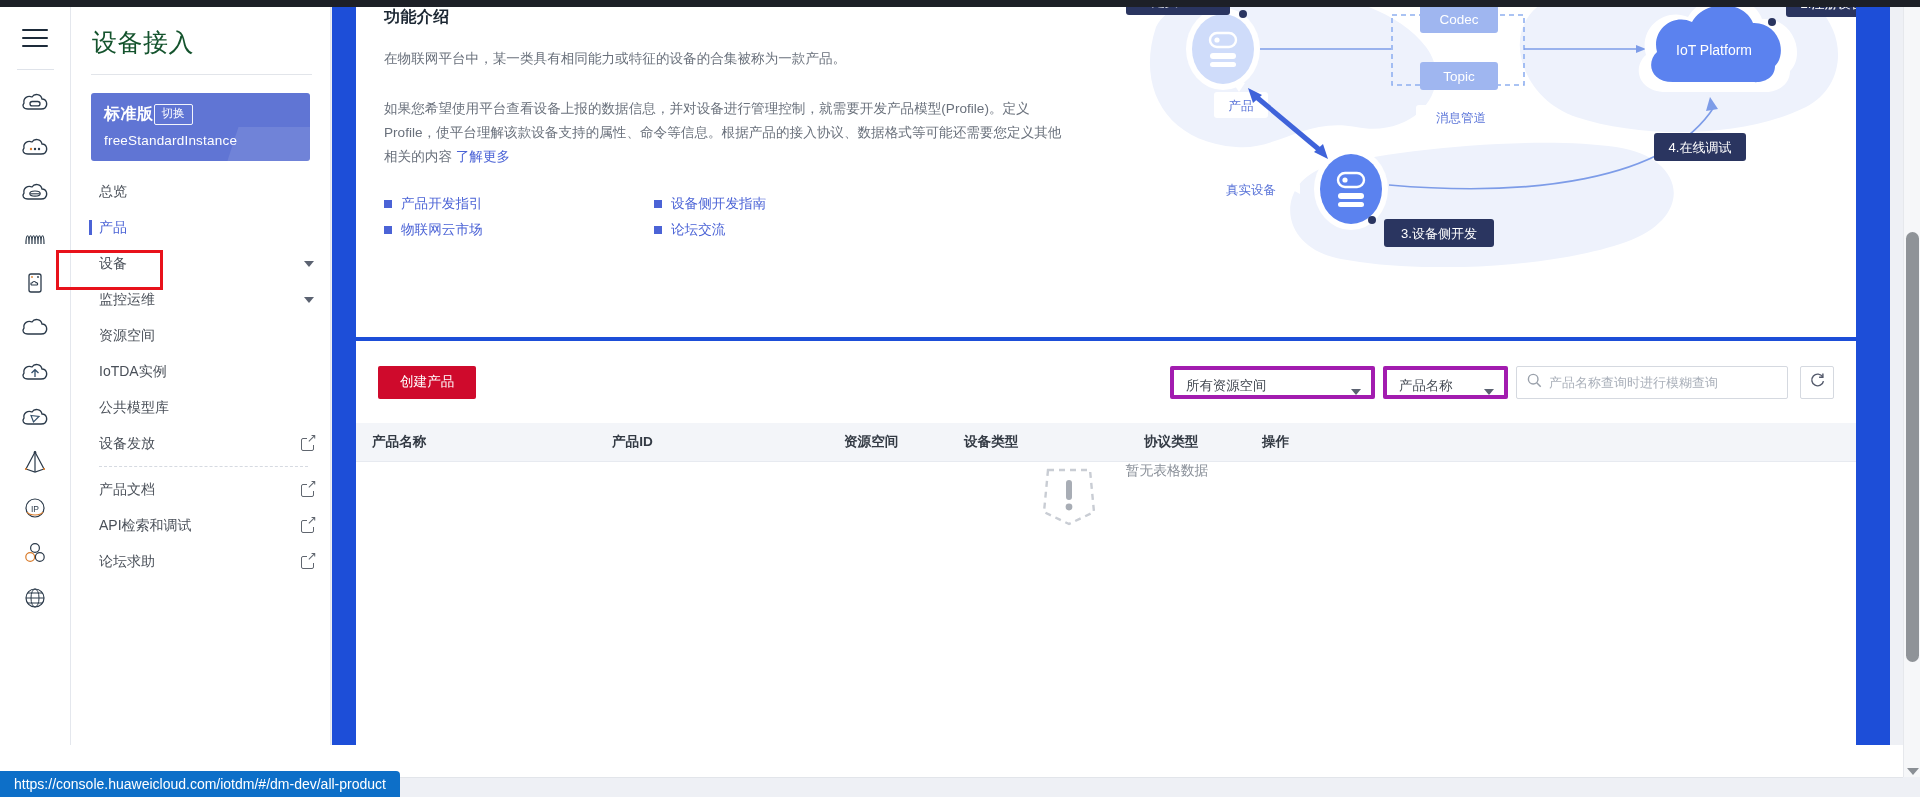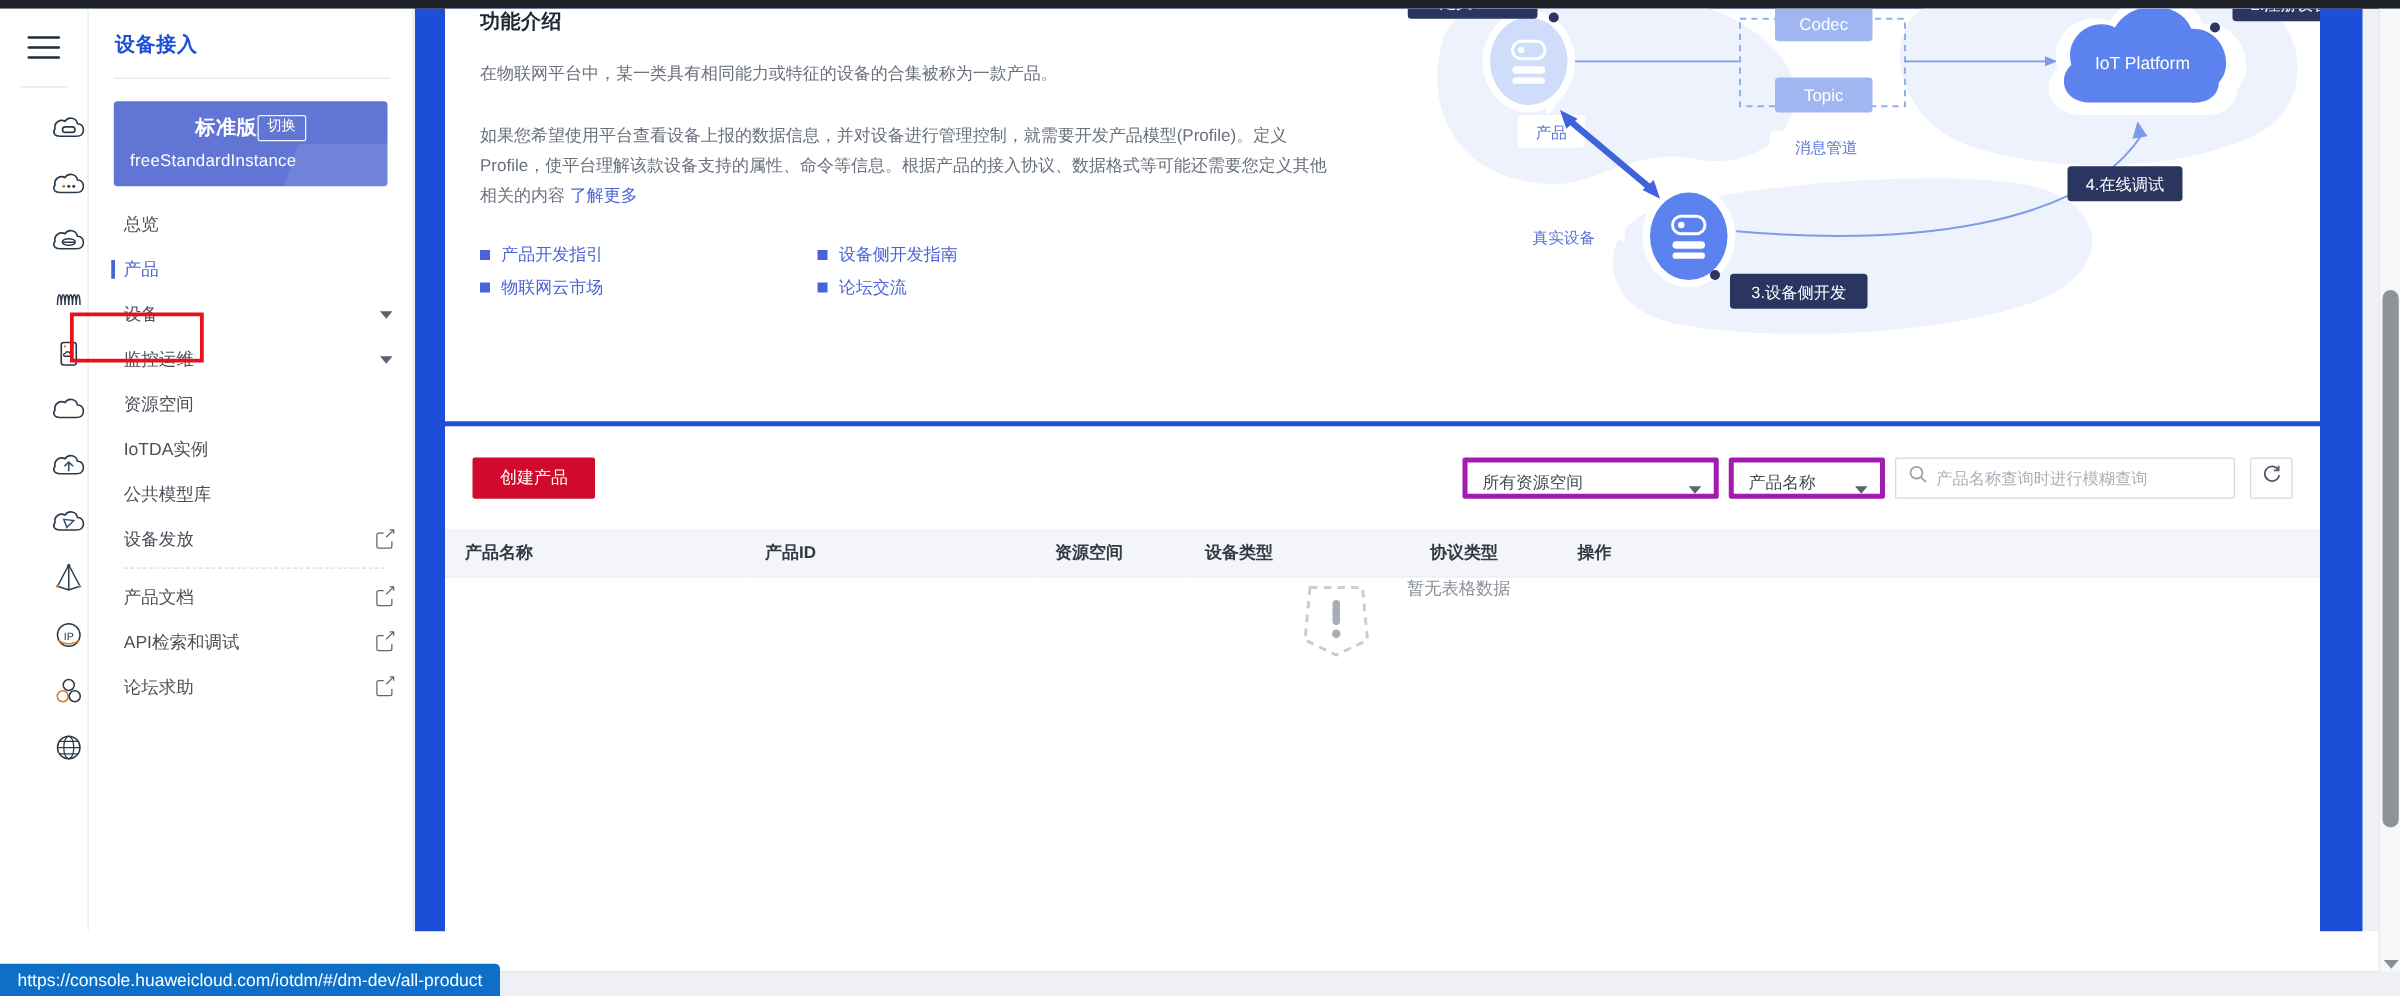--- a/index.html
+++ b/index.html
@@ -33,57 +33,57 @@
   }
   .burger-glyph { width: 26px; height: 19px; position: relative; }
   .burger-glyph i {
     position: absolute; left: 0; width: 26px; height: 2.6px;
     background: #1d2b3a; border-radius: 1px;
   }
   .burger-glyph i:nth-child(1) { top: 0; }
   .burger-glyph i:nth-child(2) { top: 8px; }
   .burger-glyph i:nth-child(3) { top: 16px; }
   .rail-sep { width: 37px; height: 1px; background: #dfe3ea; margin: 0 auto 10px auto; }
-  .rail-icons { display: flex; flex-direction: column; align-items: flex-start; padding-left: 32px; }
+  .rail-icons { display: flex; flex-direction: column; align-items: center; }
   .rail-icon {
     width: 46px; height: 45px; display: flex; align-items: center; justify-content: center;
     cursor: pointer;
   }
   .rail-icon svg { display: block; }
 
   
   .sidebar {
     position: absolute; left: 71px; top: 7px;
     width: 260px; height: 770px;
     background: #ffffff;
     border-right: 1px solid #e4e7ed;
   }
   .sidebar-title {
-    font-size: 16px; font-weight: bold; color: #1d4ed8;
+    font-size: 25px; font-weight: normal; color: #14532d;
     padding: 19px 0 0 21px; letter-spacing: .5px;
   }
   .sidebar-title-rule {
     height: 1px; background: #e2e5ea; margin: 15px 18px 0 20px;
   }
   .instance-card {
     margin: 18px 20px 0 20px;
     background: #6075d4;
     border-radius: 3px;
     padding: 11px 13px 13px 13px;
     position: relative;
     overflow: hidden;
     cursor: pointer;
   }
   .instance-card::after {
     content: ""; position: absolute; right: -12px; bottom: -18px;
     width: 92px; height: 52px;
     background: rgba(255,255,255,.10);
     transform: skewX(-18deg);
   }
-  .instance-row { display: flex; align-items: center; justify-content: center; }
+  .instance-row { display: flex; align-items: center; justify-content: flex-start; }
   .instance-edition {
     font-size: 16px; font-weight: bold; color: #fff; letter-spacing: .5px;
   }
   .instance-switch {
     border: 1px solid rgba(255,255,255,.92);
     color: #fff; font-size: 11.5px;
     padding: 2px 7px 3px 7px; border-radius: 2px;
     background: transparent; cursor: pointer; line-height: 1.2;
     position: relative; z-index: 2;
   }

